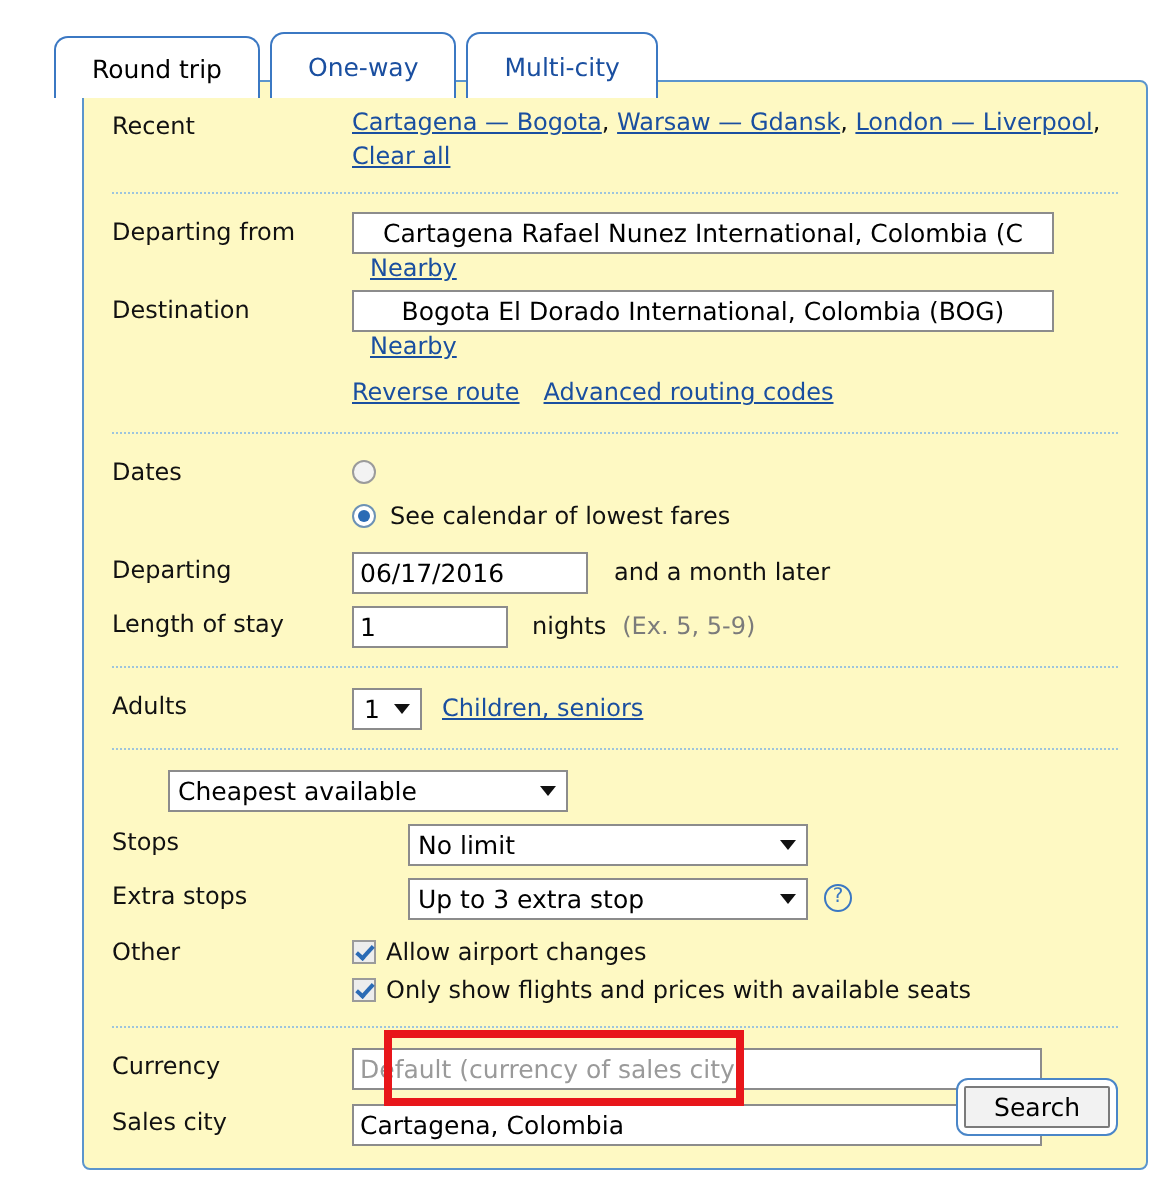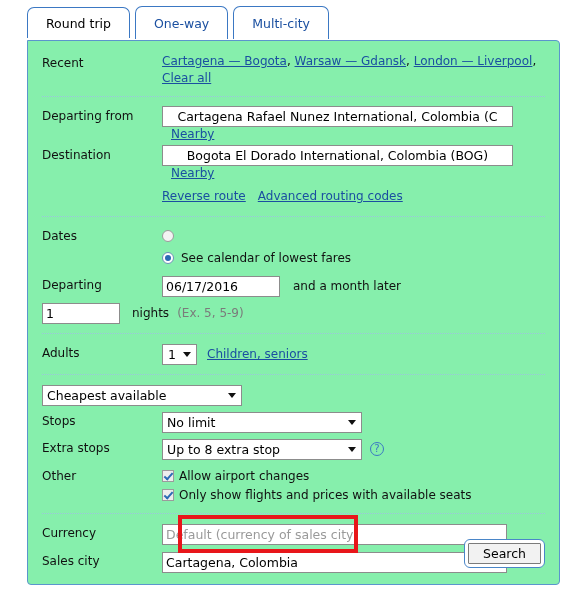--- a/index.html
+++ b/index.html
@@ -13,24 +13,24 @@
     font-family: "DejaVu Sans", sans-serif;
     font-size: 12px;
     color: #000000;
     overflow: hidden;
   }
 
   
   .tabs-row {
     position: absolute;
     left: 27px;
-    top: 7px;
+    top: 18px;
     height: 31px;
     display: flex;
-    align-items: center;
+    align-items: flex-end;
     z-index: 5;
   }
   .tab {
     border: 1px solid #3b78c3;
     border-bottom: none;
     border-radius: 7px 7px 0 0;
     height: 33px;
     box-sizing: border-box;
     display: flex;
     align-items: center;
@@ -49,26 +49,26 @@
     z-index: 6;
   }
   .tab.inactive {
     color: #1a4fa0;
     background: #ffffff;
   }
 
   
   .panel {
     position: absolute;
-    left: 27px;
+    left: 41px;
     top: 40px;
     width: 533px;
     height: 545px;
     box-sizing: border-box;
-    background: #86efac;
+    background: #fef9c3;
     border: 1px solid #5b95cd;
     border-radius: 0 4px 4px 4px;
   }
   .panel-inner {
     position: relative;
     padding: 12px 14px 0 14px;
     height: 100%;
     box-sizing: border-box;
   }
 
@@ -152,21 +152,21 @@
   .sel .caret {
     position: absolute;
     right: 5px;
     top: 50%;
     margin-top: -2px;
     width: 0; height: 0;
     border-left: 4px solid transparent;
     border-right: 4px solid transparent;
     border-top: 5px solid #111111;
   }
-  .sel-wide { width: 200px; }
+  .sel-wide { width: 200px; margin-left: 28px; }
   .sel-adults { width: 35px; padding: 0 16px 0 5px; }
 
   
   .optline {
     display: flex;
     align-items: center;
     height: 19px;
     cursor: pointer;
   }
   .radio {
@@ -334,20 +334,21 @@
 
   <div class="row" style="margin-top:8px;">
     <div class="row-label">Departing</div>
     <div class="row-field">
       <input class="txt txt-date" type="text" value="06/17/2016" style="">
       <span class="plain" style="margin-left:13px;">and a month later</span>
     </div>
   </div>
 
   <div class="row" style="margin-top:5px;">
+    <div class="row-label">Length of stay</div>
     <div class="row-field">
       <input class="txt txt-stay" type="text" value="1" style="">
       <span class="plain" style="margin-left:12px;">nights</span>
       <span class="hint">(Ex. 5, 5-9)</span>
     </div>
   </div>
 
   <div class="sep"></div>
 
   <div class="row">
@@ -379,21 +380,21 @@
         <span>No limit</span>
         <span class="caret"></span>
       </span>
     </div>
   </div>
 
   <div class="row" style="margin-top:5px;">
     <div class="row-label">Extra stops</div>
     <div class="row-field">
       <span class="sel sel-wide">
-        <span>Up to 8 extra stop</span>
+        <span>Up to 3 extra stop</span>
         <span class="caret"></span>
       </span>
       <span class="help">?</span>
     </div>
   </div>
 
   <div class="row" style="margin-top:6px;">
     <div class="row-label">Other</div>
     <div class="row-field" style="flex-direction:row; align-items:flex-start;">
       <div class="optline">

